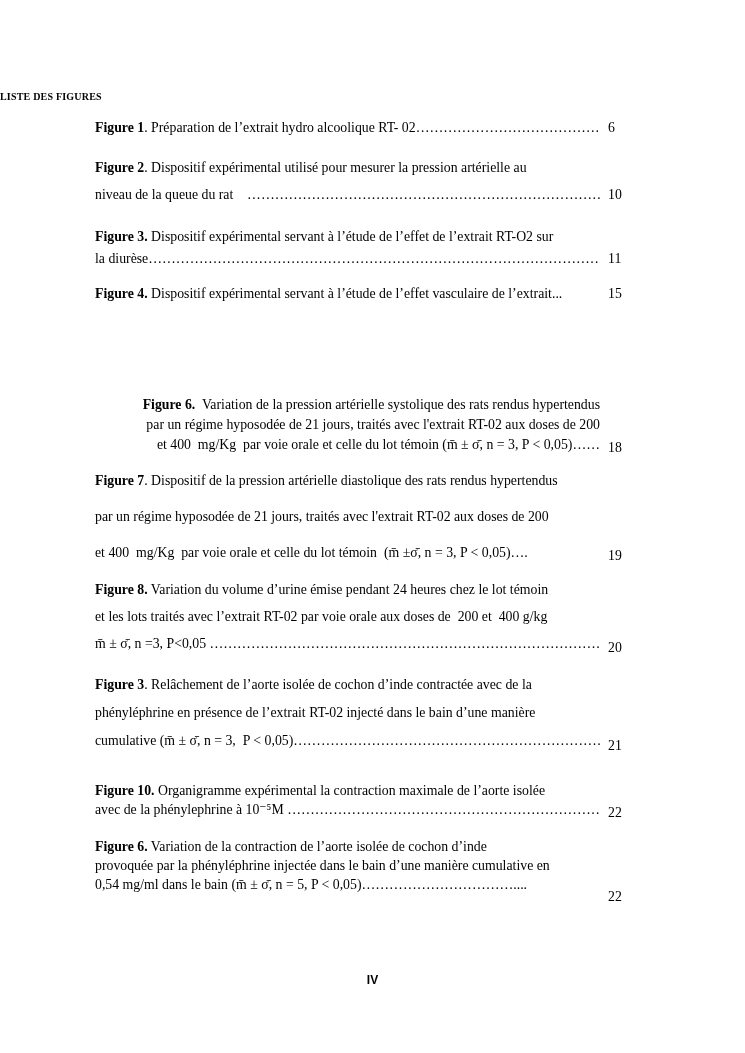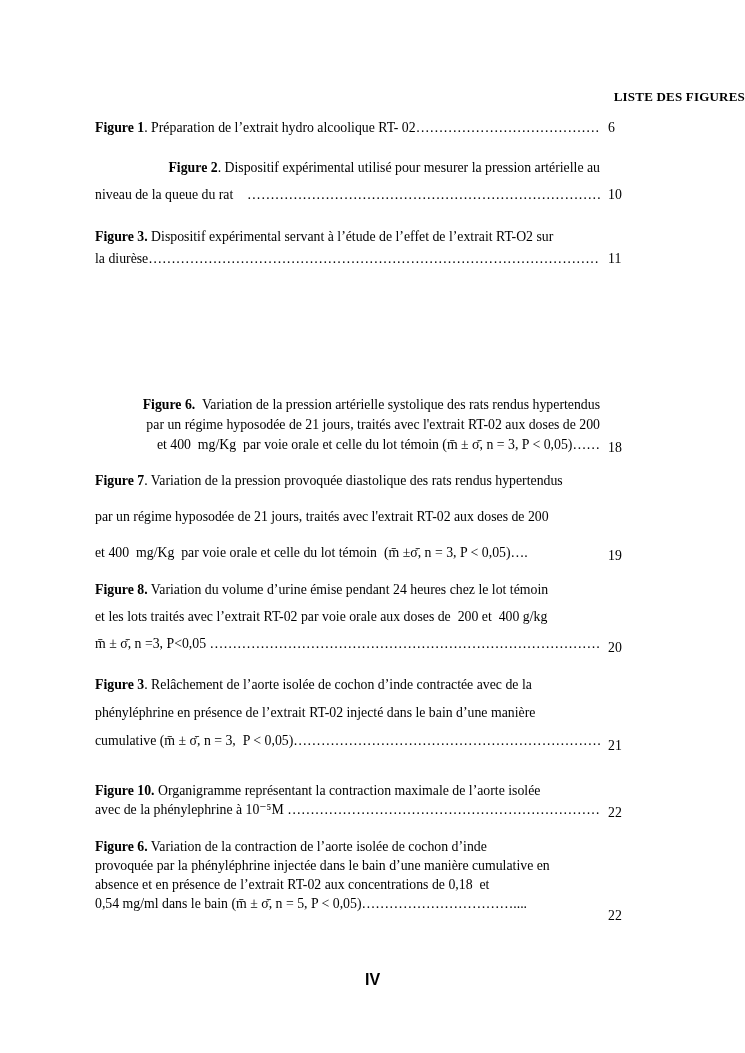--- a/index.html
+++ b/index.html
@@ -2,101 +2,104 @@
 <html><head>
 <meta charset="utf-8">
 <style>
   html,body{margin:0;padding:0;background:#ffffff;}
   .page{
     position:relative;width:745px;height:1053px;background:#ffffff;
     font-family:"Liberation Serif","DejaVu Serif",serif;
     font-size:13.8px;color:#000;overflow:hidden;
   }
   .doc-title{
-    position:absolute;top:87px;left:0;width:100%;text-align:right;
-    font-weight:bold;font-size:13px;line-height:20px;letter-spacing:.2px;
+    position:absolute;top:87px;left:0;width:100%;text-align:left;
+    font-weight:bold;font-size:10px;line-height:20px;letter-spacing:.2px;
   }
   .entry{position:absolute;left:95px;width:535px;}
   .ln{
     width:505px;height:var(--lh);line-height:var(--lh);
     white-space:pre;overflow:hidden;
   }
   .num{
     position:absolute;left:513px;bottom:0;height:var(--lh);line-height:var(--lh);
     transform:translateY(var(--noff,0px));
   }
   .footer{
     position:absolute;top:972px;left:0;width:100%;text-align:center;
     font-family:"Liberation Sans","DejaVu Sans",sans-serif;
-    font-weight:bold;font-size:16px;line-height:16px;
+    font-weight:bold;font-size:12px;line-height:16px;
   }
 </style>
 </head>
 <body>
 
 <div class="page">
 
   <div class="doc-title">LISTE DES FIGURES</div>
 
   <div class="entry" style="top:118px;--lh:20px;">
     <div class="ln"><b>Figure 1</b><span>. Préparation de l’extrait hydro alcoolique RT- 02……………………………………………………………………………………………………………………</span></div>
     <span class="num">6</span>
   </div>
 
-  <div class="entry" style="top:154px;text-align:right;--lh:27px;">
+  <div class="entry" style="top:154px;--lh:27px;">
     <div class="ln"><b>Figure 2</b><span>. Dispositif expérimental utilisé pour mesurer la pression artérielle au</span></div>
     <div class="ln"><span>niveau de la queue du rat    ……………………………………………………………………………………………………………………………………………</span></div>
     <span class="num">10</span>
   </div>
 
   <div class="entry" style="top:226px;--lh:22px;">
     <div class="ln"><b>Figure 3.</b><span> Dispositif expérimental servant à l’étude de l’effet de l’extrait RT-O2 sur</span></div>
     <div class="ln"><span>la diurèse…………………………………………………………………………………………………………………………………………………..</span></div>
     <span class="num">11</span>
   </div>
 
+  <div class="entry" style="top:284px;--lh:20px;">
+    <div class="ln"><b>Figure 4.</b><span> Dispositif expérimental servant à l’étude de l’effet vasculaire de l’extrait...</span></div>
+    <span class="num">15</span>
+  </div>
 
 
   <div class="entry" style="top:395px;text-align:right;--lh:20px;--noff:3px;">
     <div class="ln"><b>Figure 6.</b><span>  Variation de la pression artérielle systolique des rats rendus hypertendus</span></div>
     <div class="ln"><span>par un régime hyposodée de 21 jours, traités avec l'extrait RT-02 aux doses de 200</span></div>
     <div class="ln"><span>et 400  mg/Kg  par voie orale et celle du lot témoin (m̄ ± σ̄, n = 3, P &lt; 0,05)……</span></div>
     <span class="num">18</span>
   </div>
 
   <div class="entry" style="top:463px;--lh:36px;--noff:3px;">
-    <div class="ln"><b>Figure 7</b><span>. Variation de la pression provoquée diastolique des rats rendus hypertendus</span></div>
+    <div class="ln"><b>Figure 7</b><span>. Dispositif de la pression artérielle diastolique des rats rendus hypertendus</span></div>
     <div class="ln"><span>par un régime hyposodée de 21 jours, traités avec l'extrait RT-02 aux doses de 200</span></div>
     <div class="ln"><span>et 400  mg/Kg  par voie orale et celle du lot témoin  (m̄ ±σ̄, n = 3, P &lt; 0,05)….</span></div>
     <span class="num">19</span>
   </div>
 
   <div class="entry" style="top:576px;--lh:27px;--noff:4px;">
     <div class="ln"><b>Figure 8.</b><span> Variation du volume d’urine émise pendant 24 heures chez le lot témoin</span></div>
     <div class="ln"><span>et les lots traités avec l’extrait RT-02 par voie orale aux doses de  200 et  400 g/kg</span></div>
     <div class="ln"><span>m̄ ± σ̄, n =3, P&lt;0,05 …………………………………………………………………………………………………………………………</span></div>
     <span class="num">20</span>
   </div>
 
   <div class="entry" style="top:671px;--lh:28px;--noff:5px;">
     <div class="ln"><b>Figure 3</b><span>. Relâchement de l’aorte isolée de cochon d’inde contractée avec de la</span></div>
     <div class="ln"><span>phényléphrine en présence de l’extrait RT-02 injecté dans le bain d’une manière</span></div>
     <div class="ln"><span>cumulative (m̄ ± σ̄, n = 3,  P &lt; 0,05)……………………………………………………………………………………………………</span></div>
     <span class="num">21</span>
   </div>
 
   <div class="entry" style="top:781px;--lh:19px;--noff:3px;">
-    <div class="ln"><b>Figure 10.</b><span> Organigramme représentant la contraction maximale de l’aorte isolée</span></div>
+    <div class="ln"><b>Figure 10.</b><span> Organigramme expérimental la contraction maximale de l’aorte isolée</span></div>
     <div class="ln"><span>avec de la phénylephrine à 10⁻⁵M ………………………………………………………………………………………………………….</span></div>
     <span class="num">22</span>
   </div>
 
   <div class="entry" style="top:837px;--lh:19px;--noff:12px;">
     <div class="ln"><b>Figure 6.</b><span> Variation de la contraction de l’aorte isolée de cochon d’inde</span></div>
     <div class="ln"><span>provoquée par la phényléphrine injectée dans le bain d’une manière cumulative en</span></div>
-    <div class="ln"><span>absence et en présence de l’extrait RT-02 aux concentrations de 0,18  et</span></div>
     <div class="ln"><span>0,54 mg/ml dans le bain (m̄ ± σ̄, n = 5, P &lt; 0,05)……………………………....</span></div>
     <span class="num">22</span>
   </div>
 
   <div class="footer">IV</div>
 
 </div>
 
 </body></html>

